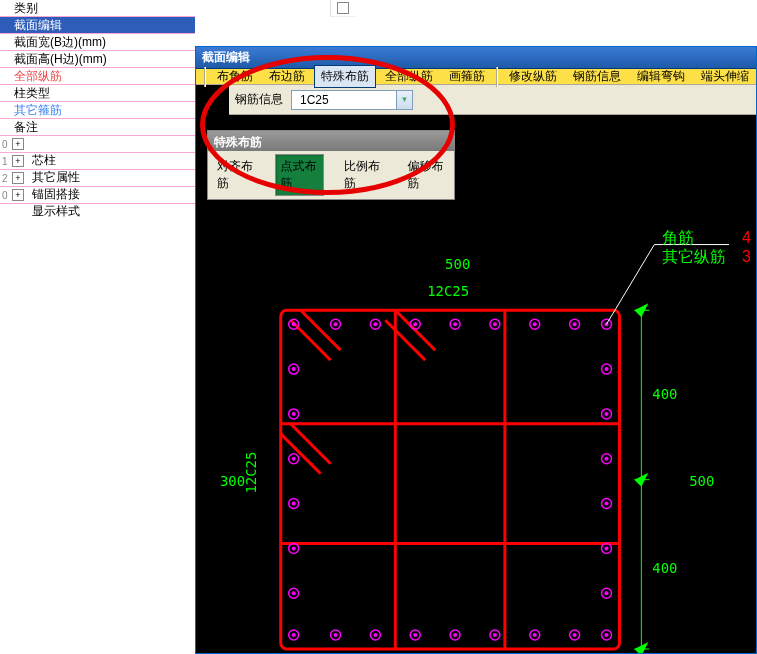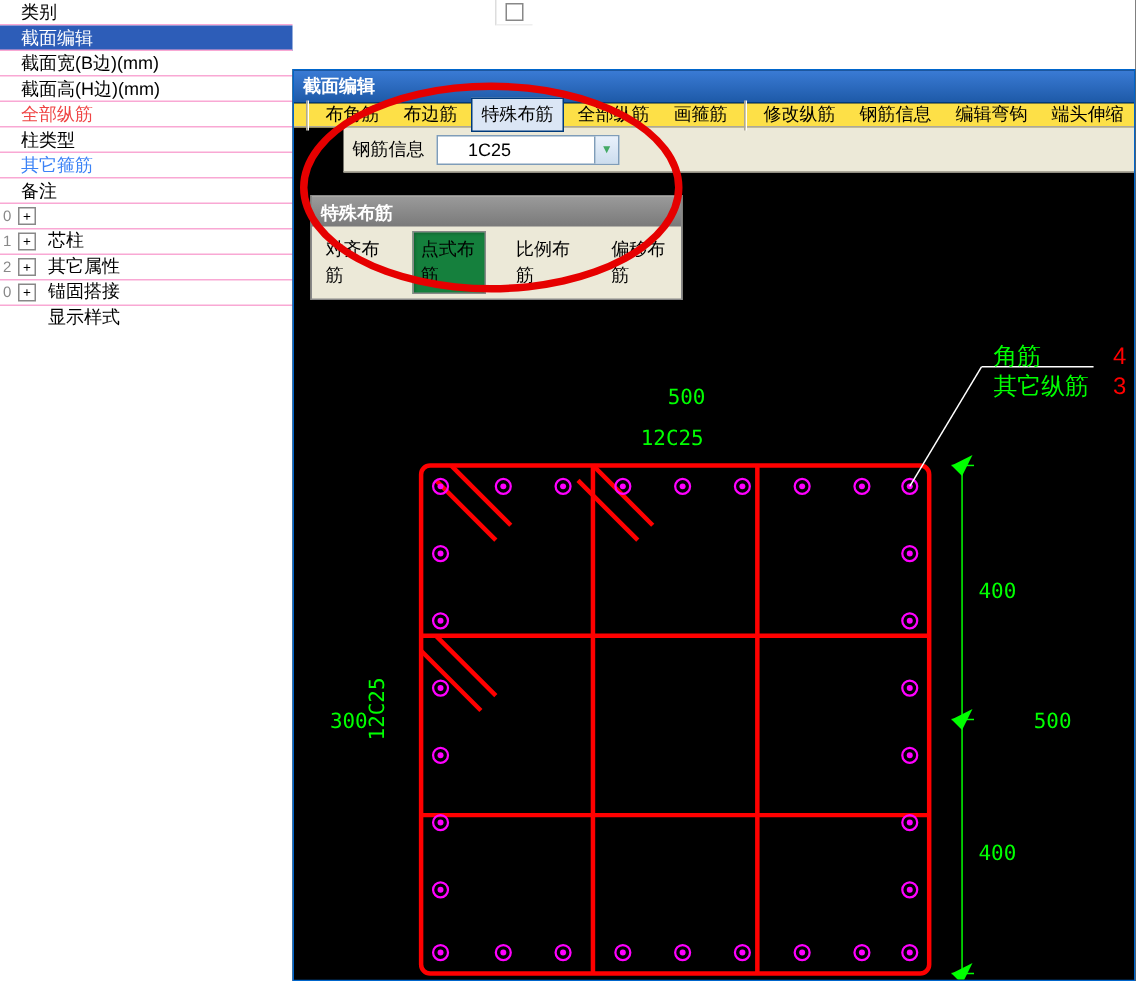--- a/index.html
+++ b/index.html
@@ -22,21 +22,21 @@
     
     .editor-panel { position: absolute; left: 195px; top: 46px; width: 562px; height: 608px; background: #000; border: 1px solid #0066cc; }
     .editor-title { background: linear-gradient(#3a7bd5, #1e5aa8); color: #fff; font-weight: bold; height: 22px; display: flex; align-items: center; padding-left: 6px; border-bottom: 1px solid #003a7a; }
     
     .toolbar { background: #fde047; height: 16px; display: flex; align-items: center; border-bottom: 1px solid #aca899; padding-left: 6px; gap: 2px; }
     .toolbar-sep { width: 3px; height: 20px; border-left: 1px solid #aca899; border-right: 1px solid #fff; margin: 0 2px; }
     .toolbar-btn { padding: 2px 6px; cursor: pointer; white-space: nowrap; border: 1px solid transparent; }
     .toolbar-btn.boxed { border: 1px solid #003a7a; background: #dbe6f5; }
     
     .toolbar2 { background: #ece9d8; height: 30px; display: flex; align-items: center; border-bottom: 1px solid #aca899; padding-left: 6px; gap: 8px; margin-left: 33px; }
-    .combo { display: inline-flex; align-items: center; border: 1px solid #7f9db9; background: #fff; height: 20px; width: 122px; padding-left: 20px; position: relative; }
+    .combo { display: inline-flex; align-items: center; border: 1px solid #7f9db9; background: #fff; height: 20px; width: 122px; padding-left: 8px; position: relative; }
     .combo-arrow { position: absolute; right: 0; width: 16px; height: 18px; background: linear-gradient(#e9f1fb,#cde); border-left: 1px solid #7f9db9; display: flex; align-items: center; justify-content: center; font-size: 8px; color: #4a6; cursor: pointer; }
     
     .cad-area { position: absolute; top: 78px; left: 0; right: 0; bottom: 0; background: #000; }
     
     .popup { position: absolute; top: 130px; left: 207px; width: 248px; border: 1px solid #888; background: #ece9d8; z-index: 10; }
     .popup-header { background: linear-gradient(#9a9a9a,#7a7a7a); color: #fff; font-weight: bold; padding: 3px 6px; height: 20px; }
     .popup-body { display: flex; padding: 3px; gap: 14px; }
     .popup-btn { padding: 3px 5px; cursor: pointer; border: 1px solid transparent; }
     .popup-btn.pressed { border: 1px solid #888; background: #15803d; box-shadow: inset 1px 1px 2px rgba(0,0,0,0.2); }
     

